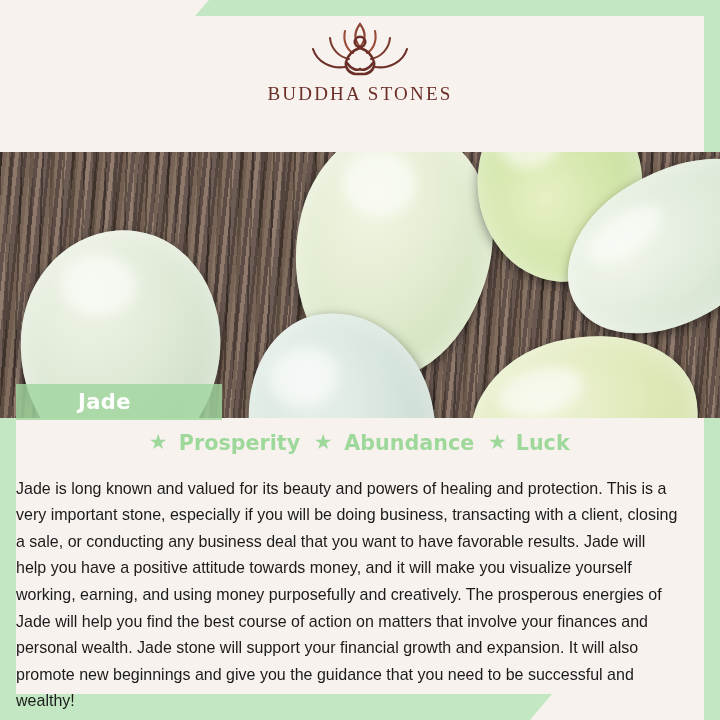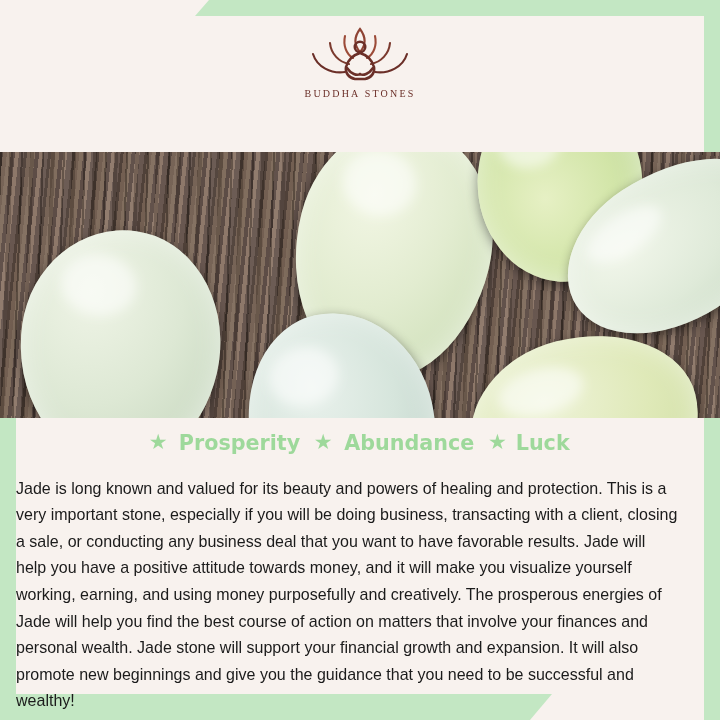--- a/index.html
+++ b/index.html
@@ -67,21 +67,21 @@
     justify-content: center;
   }
   .logo-mark {
     width: 118px;
     height: 62px;
     display: block;
   }
   .logo-wordmark {
     margin-top: 3px;
     font-family: "Liberation Serif", serif;
-    font-size: 10px;
+    font-size: 19px;
     letter-spacing: 2.2px;
     color: #6b2f28;
     font-weight: 400;
   }
 
   
   .title-banner {
     position: absolute;
     top: 107px;
     left: 138px;
@@ -277,20 +277,23 @@
     <div class="wood"></div>
     <div class="stone s1"></div>
     <div class="stone s2"></div>
     <div class="stone s3"></div>
     <div class="stone s4"></div>
     <div class="stone s5"></div>
     <div class="stone s6"></div>
 
   </div>
 
+  <div class="jade-bar">
+    <span class="jade-label">Jade</span>
+  </div>
 
   <div class="keywords">
     <span class="kw-item">
       <span class="kw-star">★</span>
       <span class="kw-text">Prosperity</span>
     </span>
     <span class="kw-item">
       <span class="kw-star">★</span>
       <span class="kw-text">Abundance</span>
     </span>

